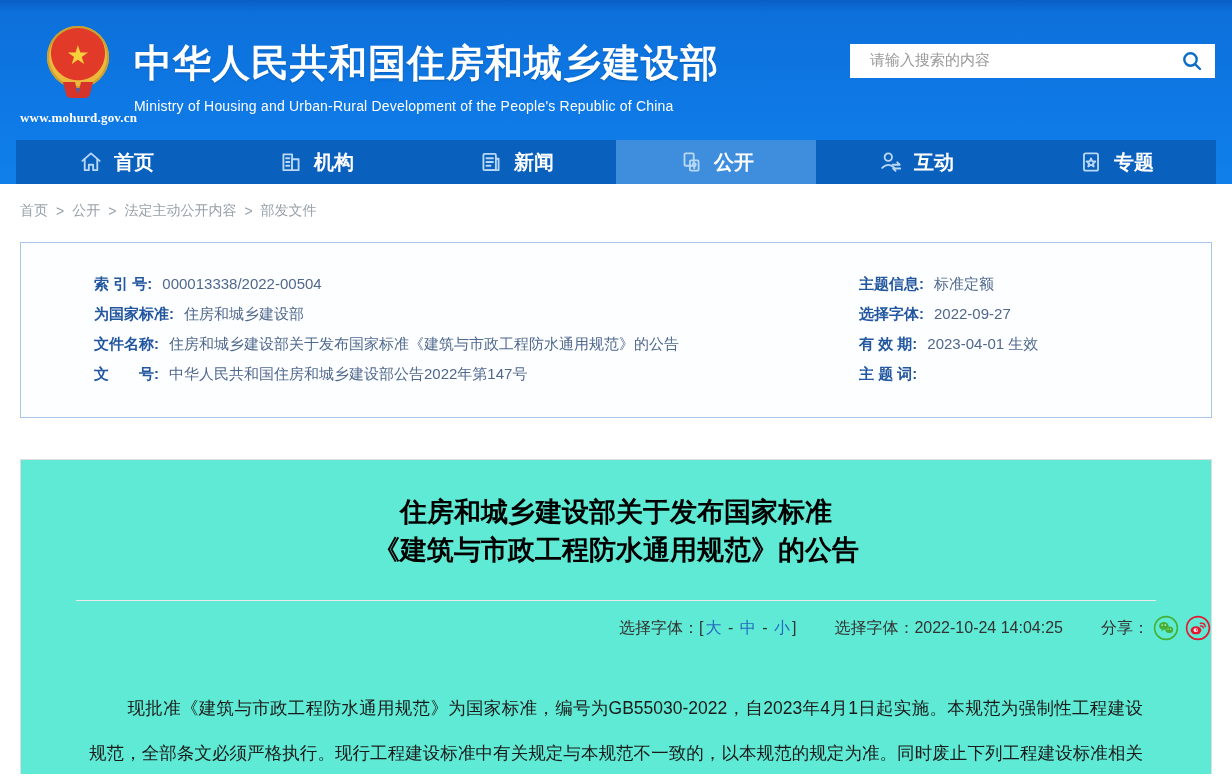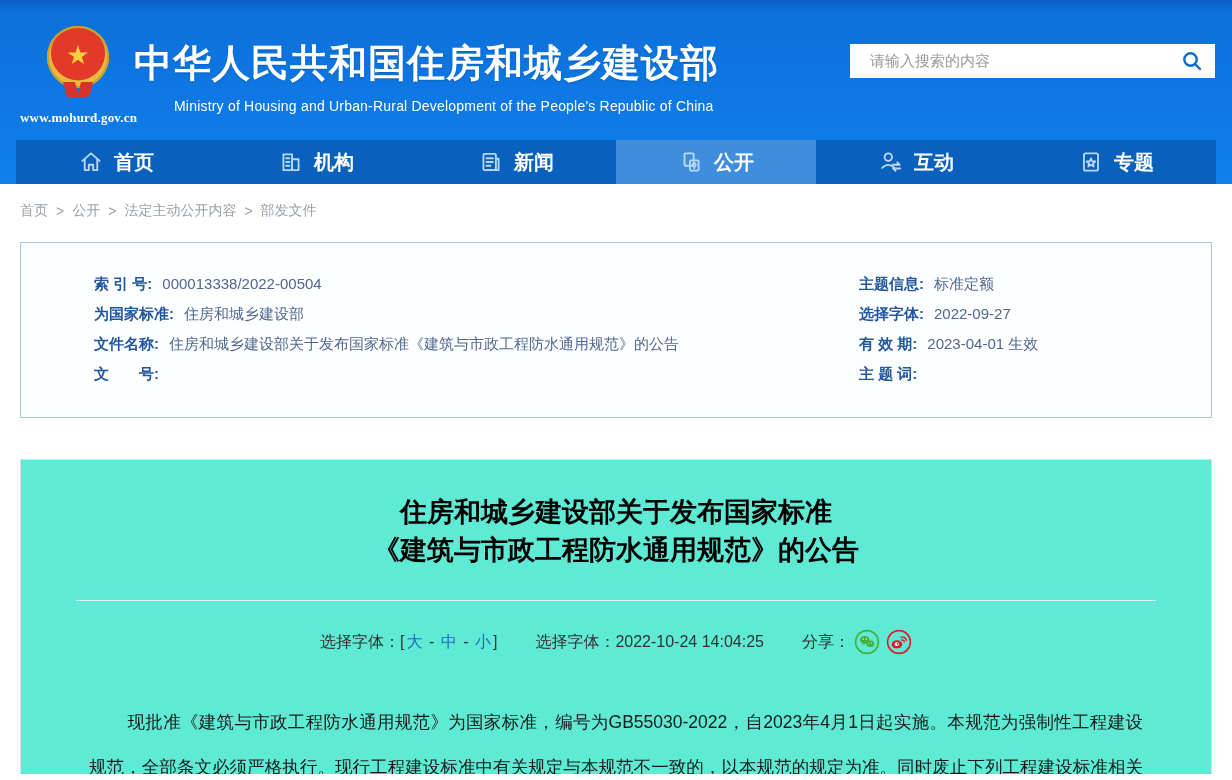--- a/index.html
+++ b/index.html
@@ -15,25 +15,25 @@
     box-shadow:inset 0 0 0 2px #caa12e; display:flex; align-items:center; justify-content:center; position:relative; }
   .emblem-star { color:#f8d03c; font-size:26px; line-height:1; margin-top:-4px; }
   .emblem-ribbons { display:flex; justify-content:center; gap:2px; margin-top:-6px; }
   .emblem-ribbons span { width:12px; height:16px; background:#d6342a; display:inline-block; }
   .emblem-ribbons span:first-child { transform:skewX(14deg); border-bottom-left-radius:4px; }
   .emblem-ribbons span:last-child  { transform:skewX(-14deg); border-bottom-right-radius:4px; }
   .site-url { position:absolute; left:20px; top:110px; width:116px; text-align:center;
     color:#fff; font-weight:bold; font-size:13px; letter-spacing:.2px;font-family:Liberation Serif, serif; }
   .title-block { position:absolute; left:134px; top:38px; color:#fff; }
   .title-cn { font-size:38px; font-weight:bold; letter-spacing:1px; text-shadow:0 1px 2px rgba(0,40,90,.25); }
-  .title-en { font-size:14px; margin-top:9px; letter-spacing:.2px;margin-left:40px; }
+  .title-en { font-size:14px; margin-top:9px; letter-spacing:.2px; }
   .search-box { position:absolute; right:17px; top:44px; width:365px; height:34px; background:#fff;
     display:flex; align-items:center; }
   .search-input { border:none; outline:none; flex:1; height:100%; padding:0 10px 0 20px;
-    font-size:15px; color:#4d7c0f; font-family:Liberation Serif, serif; background:transparent; }
+    font-size:15px; color:#4d7c0f; font-family:Liberation Mono, monospace; background:transparent; }
   .search-input::placeholder { color:#999; }
   .search-btn { width:46px; height:100%; border:none; background:transparent; cursor:pointer;
     display:flex; align-items:center; justify-content:center; }
 
   
   .nav-row { margin:0 16px; height:44px; background:#0a60bd; display:flex; }
   .nav-item { flex:1; display:flex; align-items:center; justify-content:center; gap:10px;
     color:#fff; font-size:20px; font-weight:bold; cursor:pointer; }
   .nav-item.active { background:#3e8edd; }
   .nav-icon { display:flex; }
@@ -51,21 +51,21 @@
   .info-row   { display:flex; line-height:30px; font-size:15px; }
   .info-label { font-weight:bold; color:#2257a0; white-space:pre; }
   .info-value { color:#50688e; margin-left:10px; }
 
   
   .doc-panel { margin:41px 20px 0; border:1px solid #ddd; border-bottom:none; height:315px;
     background:#5eead4; overflow:hidden; }
   .doc-title { margin-top:33px; text-align:center; font-size:27px; font-weight:bold;
     color:#000; line-height:38px; }
   .doc-divider { margin:31px 55px 0; border-top:1px solid #ececec; }
-  .doc-meta { margin-top:26px; height:30px; display:flex; justify-content:center; align-items:center;
+  .doc-meta { margin-top:12px; height:30px; display:flex; justify-content:flex-end; align-items:center;
     font-size:16px; color:#333; }
   .meta-group { display:flex; align-items:center; }
   .meta-gap { width:38px; }
   .font-link { color:#2468c0; cursor:pointer; padding:0 2px; }
   .share-icons { display:flex; gap:6px; margin-left:4px; }
   .share-icons span { display:flex; cursor:pointer; }
   .doc-body { margin:43px 68px 0; font-size:17.5px; color:#1a1a1a; line-height:45px;
     text-align:justify; text-indent:2.2em; }
 </style>
 </head>
@@ -187,20 +187,21 @@
     <div class="info-row">
       <span class="info-label">为国家标准:</span>
       <span class="info-value">住房和城乡建设部</span>
     </div>
     <div class="info-row">
       <span class="info-label">文件名称:</span>
       <span class="info-value">住房和城乡建设部关于发布国家标准《建筑与市政工程防水通用规范》的公告</span>
     </div>
     <div class="info-row">
       <span class="info-label">文　　号:</span>
+      <span class="info-value">中华人民共和国住房和城乡建设部公告2022年第147号</span>
     </div>
   </div>
   <div class="info-right">
     <div class="info-row">
       <span class="info-label">主题信息:</span>
       <span class="info-value">标准定额</span>
     </div>
     <div class="info-row">
       <span class="info-label">选择字体:</span>
       <span class="info-value">2022-09-27</span>

